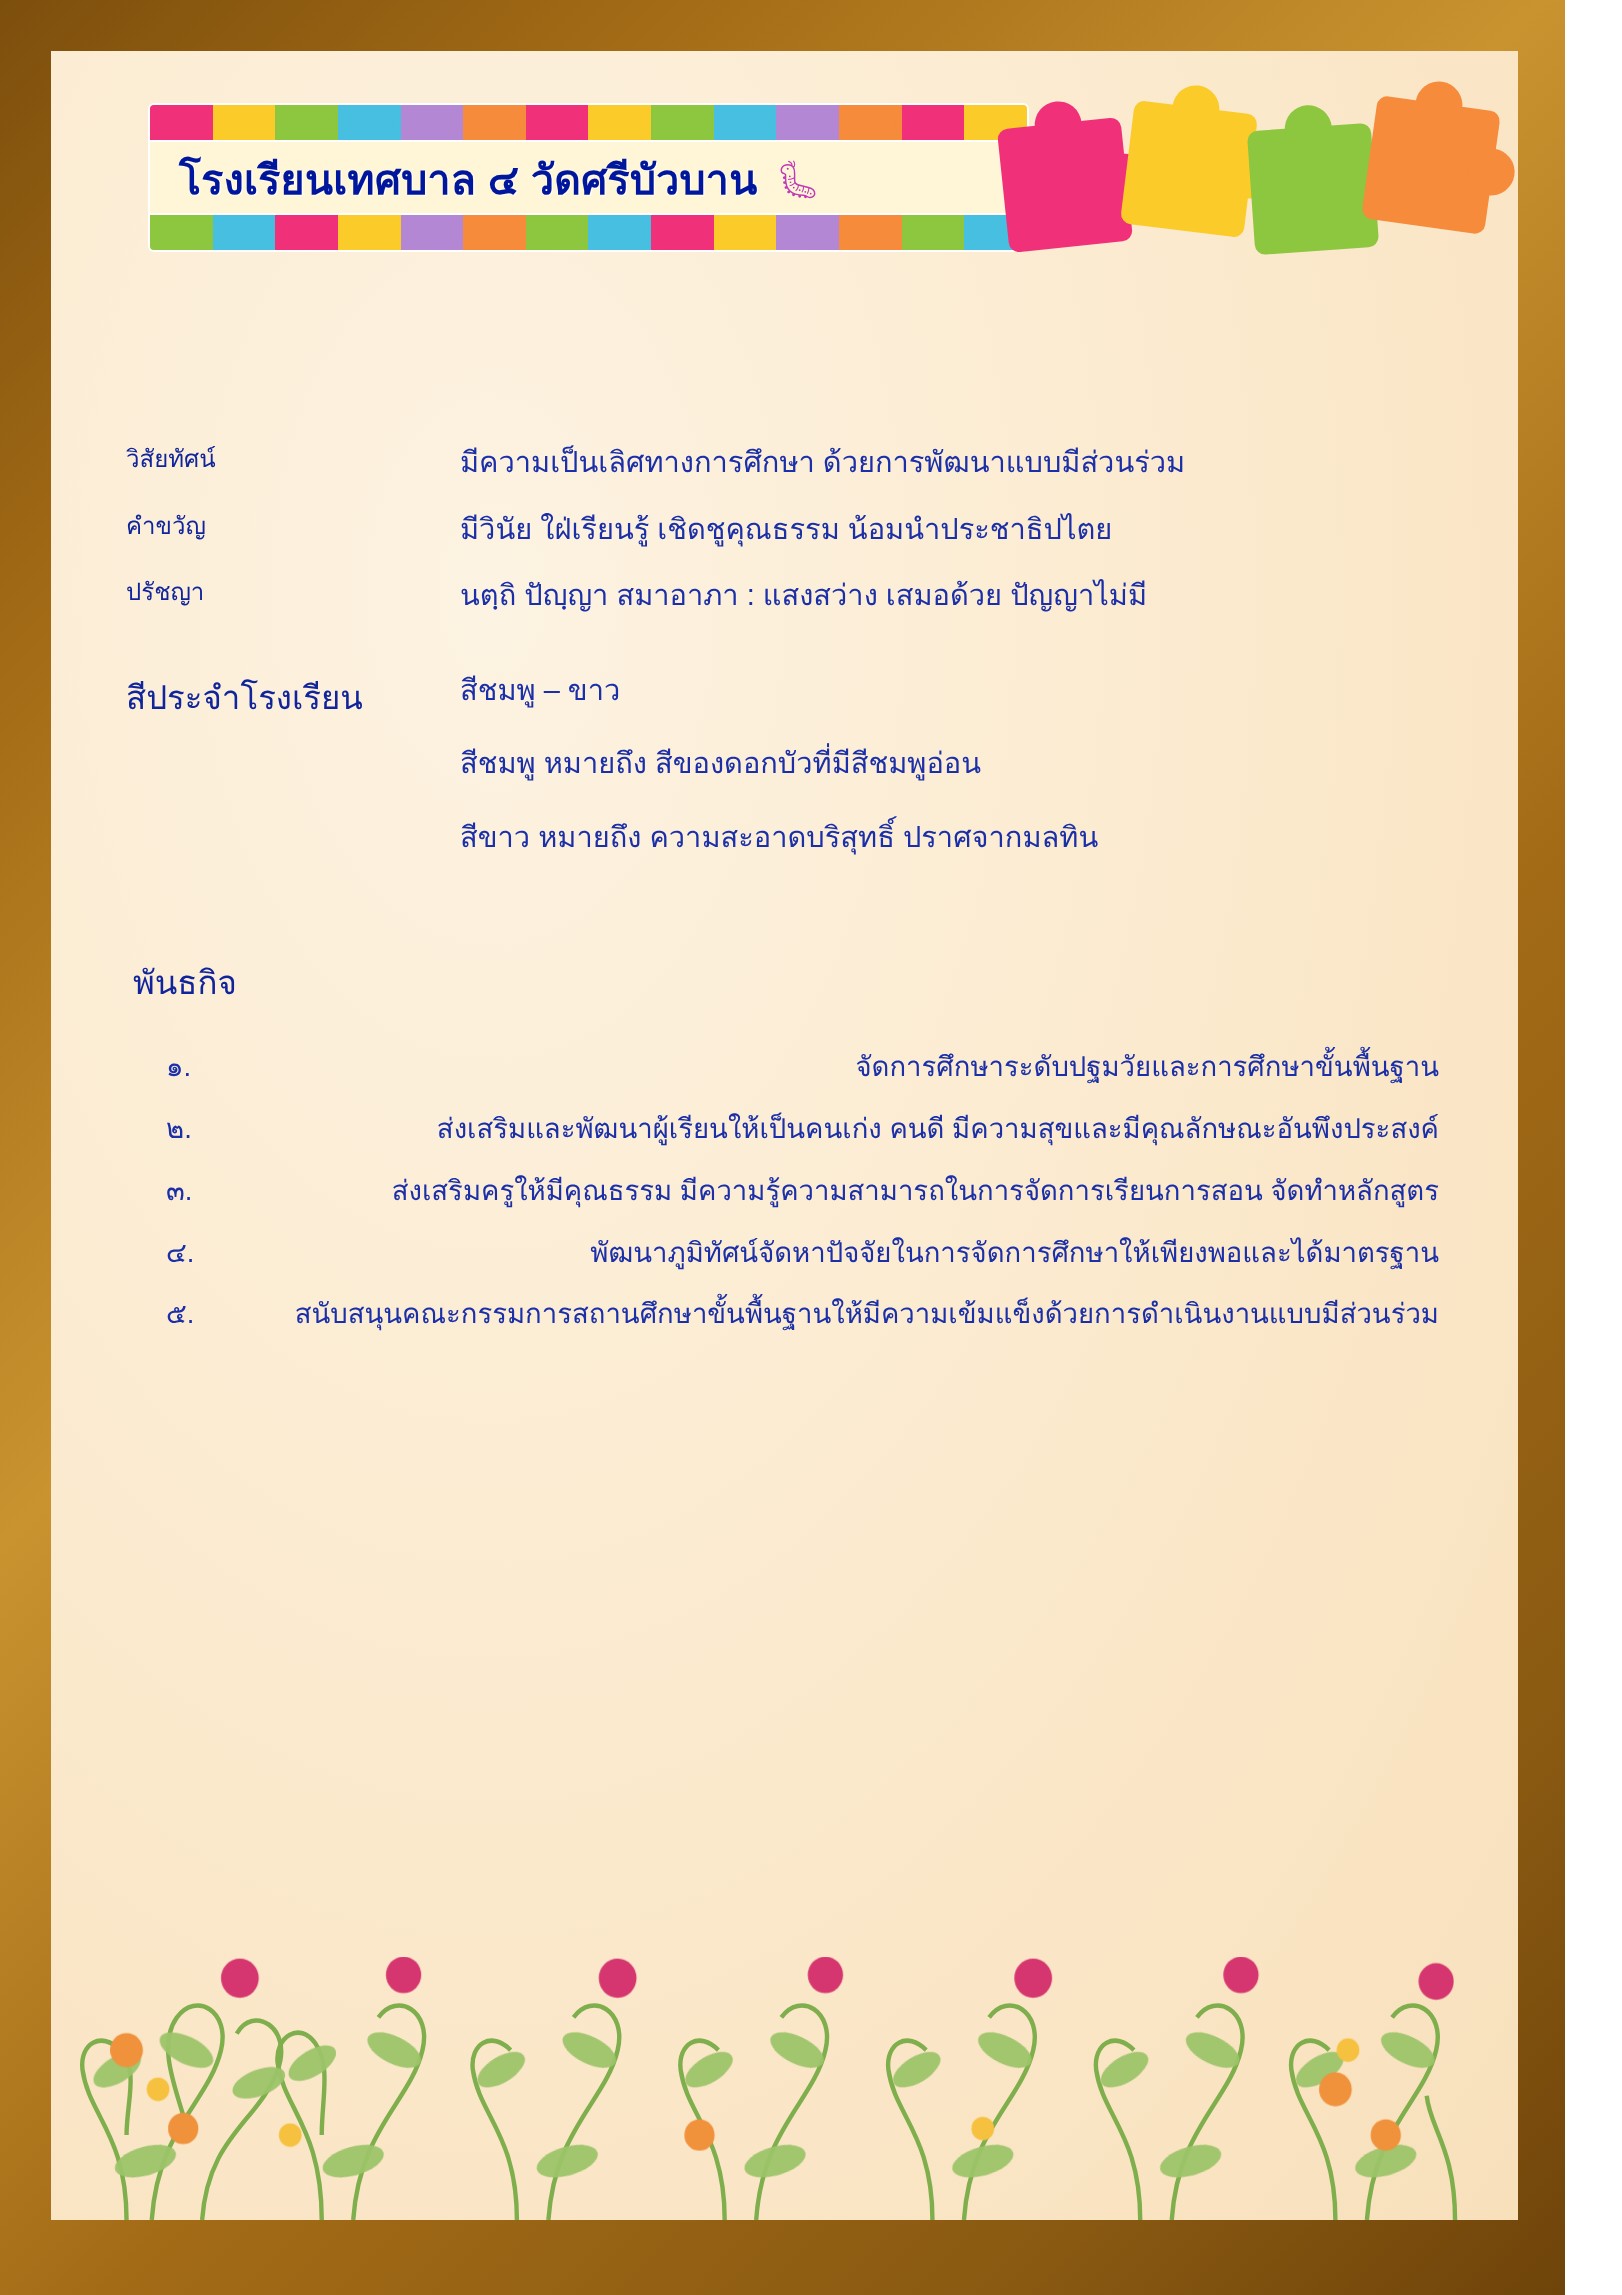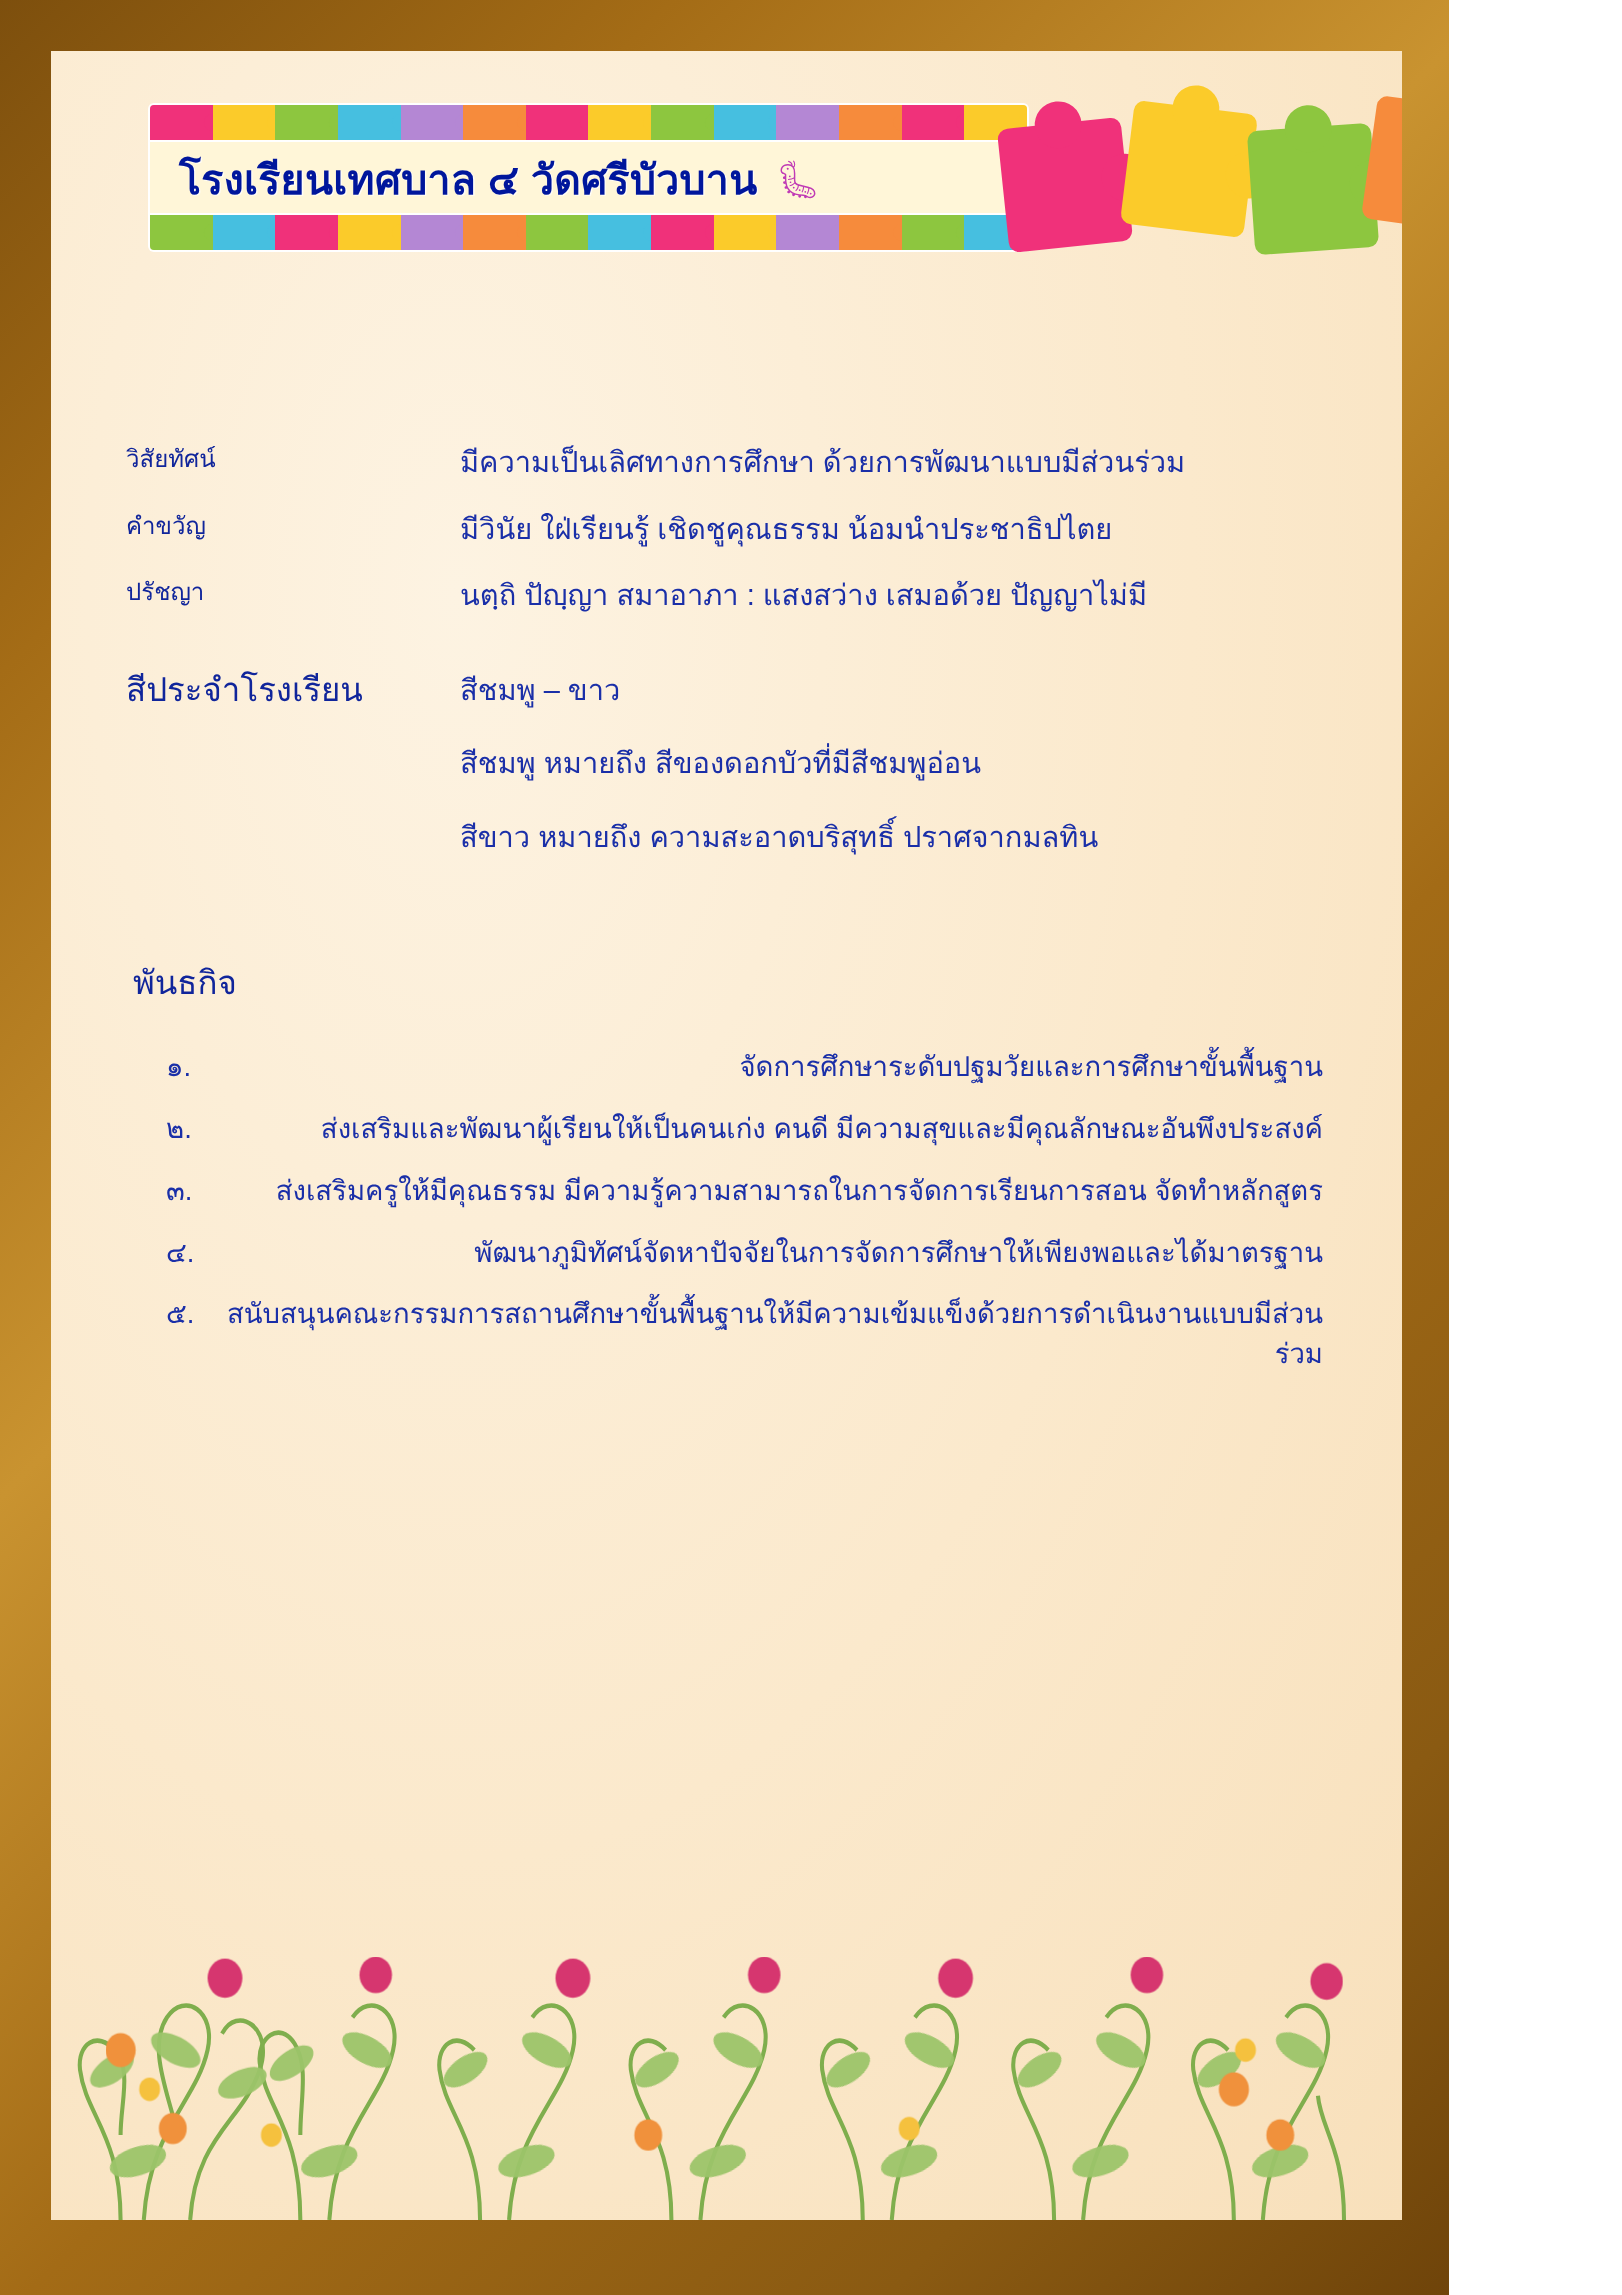--- a/index.html
+++ b/index.html
@@ -8,21 +8,21 @@
   }
   body {
     width: 1623px;
     height: 2295px;
     font-family: "DejaVu Sans", sans-serif;
     background: #ffffff;
   }
 
   .page {
     position: relative;
-    width: 1449px;
+    width: 1565px;
     height: 2295px;
     box-sizing: border-box;
     background: #8a5a12;
     background: linear-gradient(135deg, #7d4f0d 0%, #a46c16 18%, #c99330 40%, #a36b16 62%, #8a5a12 85%, #6f440a 100%);
     padding: 51px 47px 75px 51px;
     overflow: hidden;
   }
 
   .inner {
     position: relative;
@@ -182,20 +182,21 @@
     padding-left: 75px;
     margin-top: 48px;
     display: flex;
     align-items: flex-start;
   }
   .colors-block .label {
     width: 334px;
     flex: 0 0 334px;
     font-size: 33px;
     color: #10259b;
+    margin-top: 8px;
   }
   .colors-block .lines { padding-top: 3.9px; }
   .colors-block .lines div {
     font-size: 29px;
     color: #1a2fa8;
     margin-bottom: 27.5px;
   }
   .colors-block .lines div:last-child { margin-bottom: 0; }
 
   .abbr-block {

